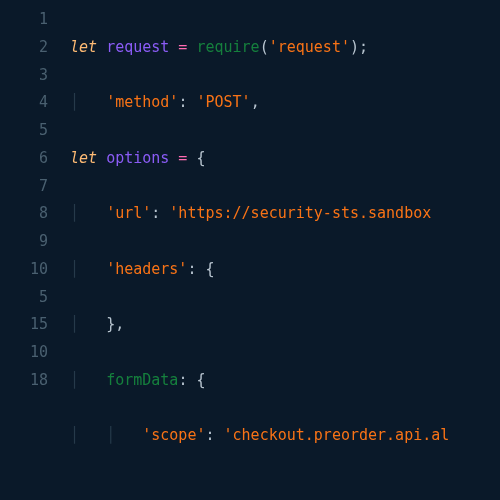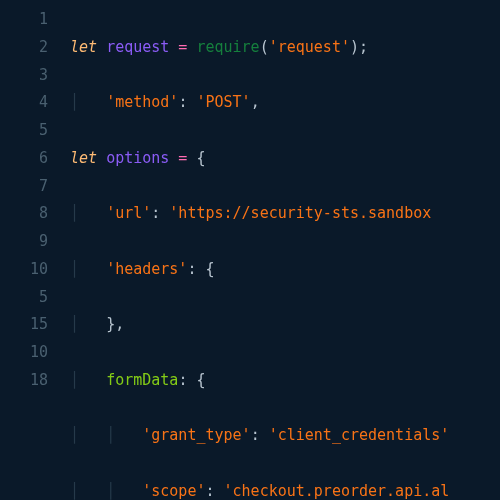--- a/index.html
+++ b/index.html
@@ -33,21 +33,21 @@
     color: #b8c5d0;
   }
   .code .line {
     height: 27.75px;
   }
   .kw { color: #fdba74; font-style: italic; }   
   .var { color: #8b5cf6; }                         
   .op { color: #ff6bb3; }                          
   .call { color: #15803d; }                        
   .str { color: #f97316; }                         
-  .prop { color: #84cc16; }                        
+  .prop { color: #15803d; }                        
   .punc { color: #b8c5d0; }     
   .guide { color: #263a4a; }                       
 </style>
 </head>
 <body>
 
 <div class="editor">
   <div class="gutter">
     <div>1</div>
     <div>2</div>
@@ -65,21 +65,20 @@
     <div>18</div>
   </div>
   <div class="code">
 <div class="line"><span class="kw">let</span> <span class="var">request</span><span class="op"> = </span><span class="call">require</span><span class="punc">(</span><span class="str">'request'</span><span class="punc">)</span><span class="punc">;</span></div>
 <div class="line"><span class="guide">│</span>   <span class="str">'method'</span><span class="punc">: </span><span class="str">'POST'</span><span class="punc">,</span></div>
 <div class="line"><span class="kw">let</span> <span class="var">options</span><span class="op"> = </span><span class="punc">{</span></div>
 <div class="line"><span class="guide">│</span>   <span class="str">'url'</span><span class="punc">: </span><span class="str">'https://security-sts.sandbox</span></div>
 <div class="line"><span class="guide">│</span>   <span class="str">'headers'</span><span class="punc">: </span><span class="punc">{</span></div>
 <div class="line"><span class="guide">│</span>   <span class="punc">}</span><span class="punc">,</span></div>
 <div class="line"><span class="guide">│</span>   <span class="prop">formData</span><span class="punc">: </span><span class="punc">{</span></div>
-<div class="line"><span class="guide">│</span>   <span class="guide">│</span>   <span class="str">'grant_type'</span><span class="punc">: </span><span class="str">'client_credentials'</span></div>
 <div class="line"><span class="guide">│</span>   <span class="guide">│</span>   <span class="str">'scope'</span><span class="punc">: </span><span class="str">'checkout.preorder.api.al</span></div>
 
 
 
 
 
 
 
 
 

